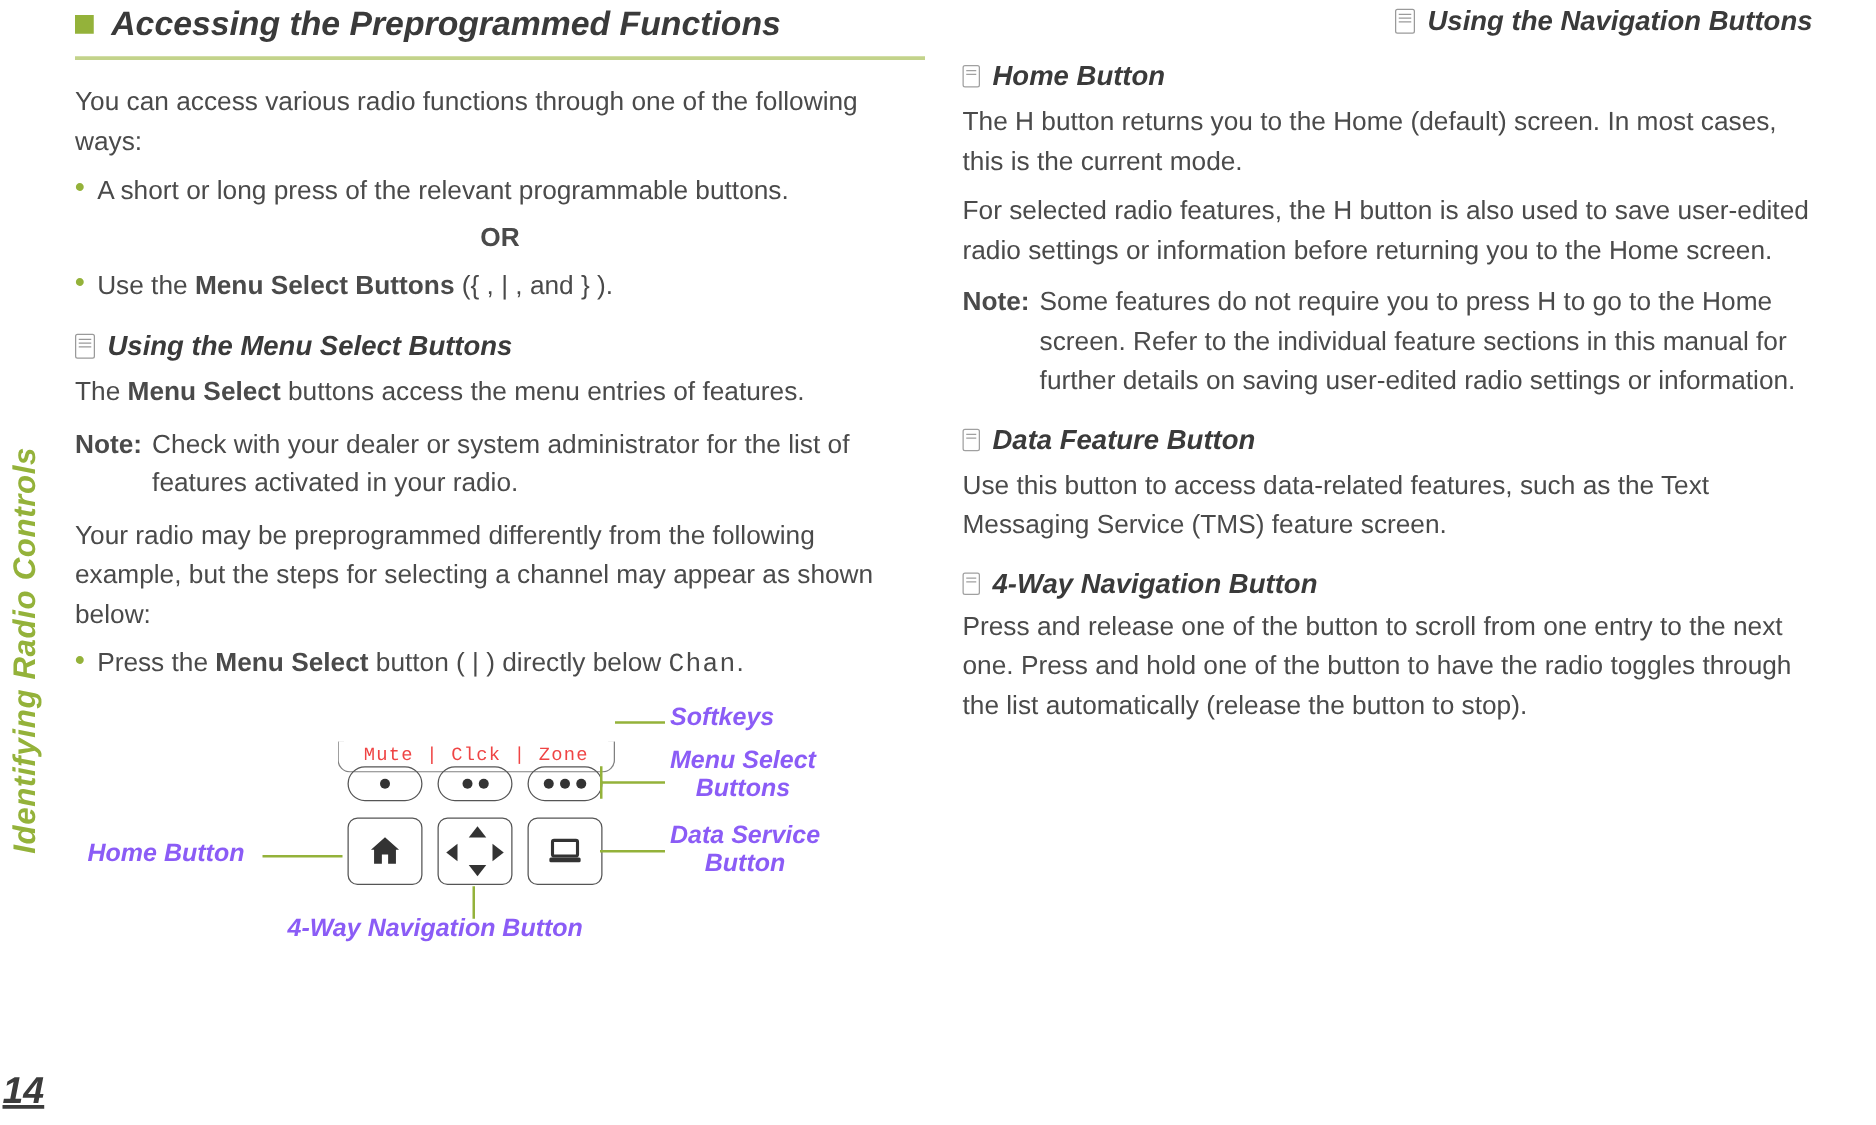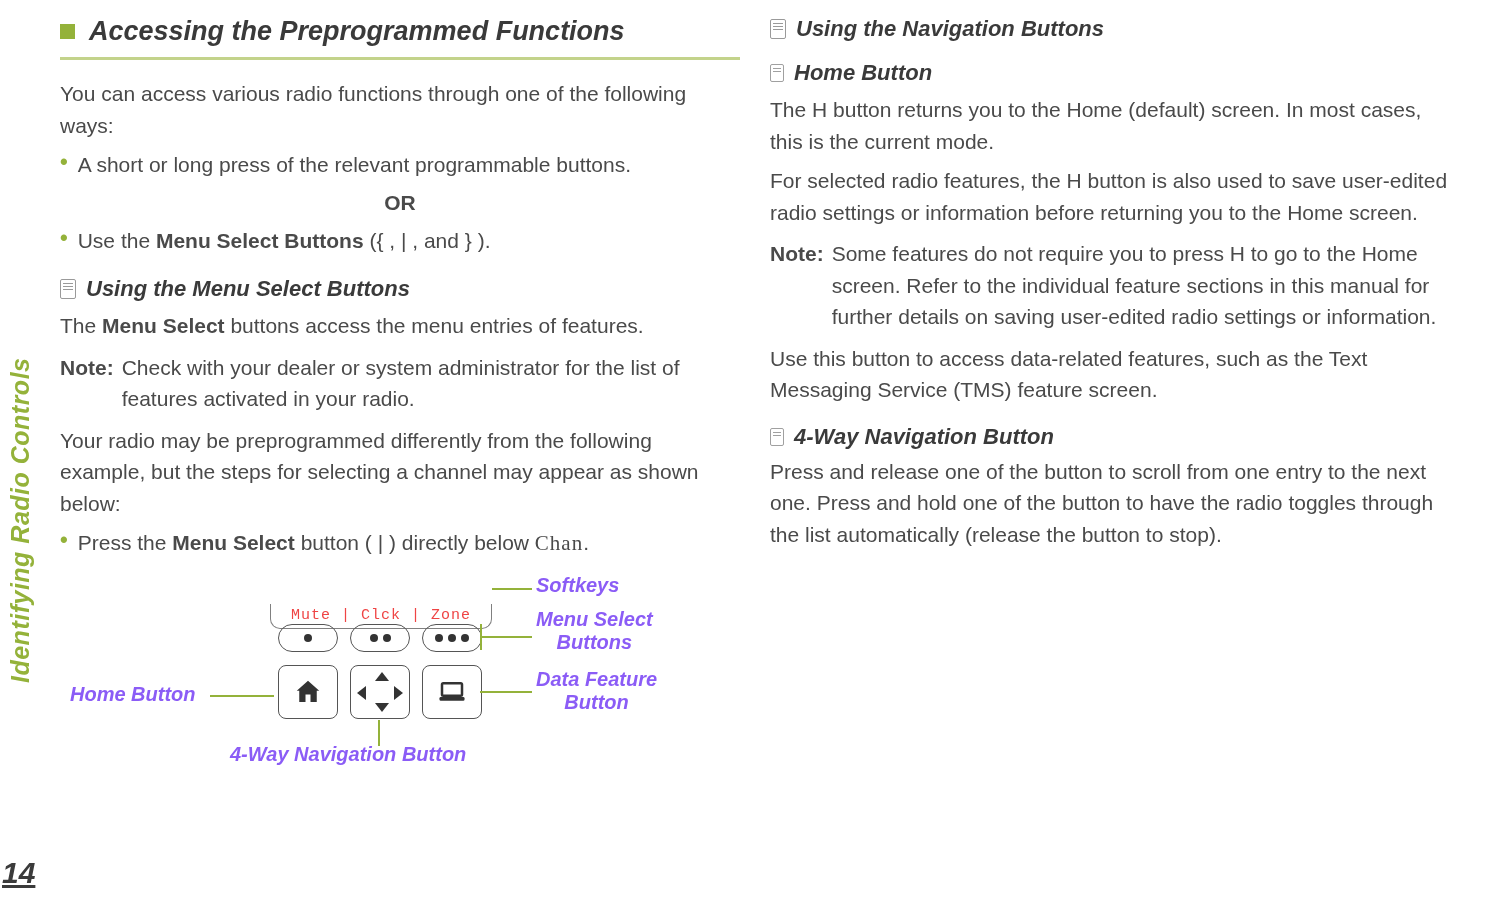--- a/index.html
+++ b/index.html
@@ -37,21 +37,21 @@
     left: 2px;
     bottom: 10px;
     font-size: 30px;
     font-weight: bold;
     font-style: italic;
     color: #3b3b3b;
     text-decoration: underline;
   }
   .col {
     position: absolute;
-    top: 12px;
+    top: 0;
     width: 680px;
   }
   .col.left { left: 60px; }
   .col.right { left: 770px; }
 
   
   .h1-wrap {
     display: flex;
     align-items: center;
     gap: 14px;
@@ -84,21 +84,21 @@
   .h3-ico::before { content:""; position:absolute; left:2px; top:3px; right:2px; height:1px; background:#a0a0a0; box-shadow:0 3px 0 #a0a0a0; }
   .h3 { font-size: 22px; font-weight: bold; font-style: italic; color:#3a3a3a; }
 
   
   p, .para { font-size: 21px; line-height: 1.5; color:#4a4a4a; margin: 8px 0; }
   .bold { font-weight: bold; }
   .bullet-row { display:flex; gap:10px; margin:8px 0; font-size:21px; line-height:1.5; }
   .dot { color:#94b23a; font-size:22px; line-height:1.2; font-weight:bold; flex:0 0 auto; }
   .or-line { text-align:center; font-weight:bold; font-size:21px; margin:10px 0; }
   .key { font-family: Verdana, sans-serif; }
-  .mono { font-family: Liberation Serif, serif; letter-spacing:1px;text-align:right; }
+  .mono { font-family: Liberation Mono, monospace; letter-spacing:1px;text-align:right; }
   .note-row { display:flex; gap:8px; margin:10px 0; font-size:21px; line-height:1.5; }
   .note-label { font-weight:bold; flex:0 0 auto; }
   .note-body { flex:1 1 auto; }
 
   
   .diagram {
     position: relative;
     width: 640px;
     height: 215px;
     margin-top: 6px;
@@ -221,37 +221,37 @@
             </svg>
         </div>
       </div>
 
       <div class="lbl" style="left:476px; top:6px;">Softkeys</div>
       <div class="lbl" style="left:476px; top:40px; text-align:center;">
         <div>Menu Select</div>
         <div style="text-align:center;">Buttons</div>
       </div>
       <div class="lbl" style="left:476px; top:100px;">
-        <div>Data Feature</div>
+        <div>Data Service</div>
         <div style="text-align:center;">Button</div>
       </div>
       <div class="lbl" style="left:10px; top:115px;">Home Button</div>
       <div class="lbl" style="left:170px; top:175px;">4-Way Navigation Button</div>
 
       <div class="ln" style="left:432px; top:20px; width:40px; height:2px;"></div>
       <div class="ln" style="left:420px; top:68px; width:52px; height:2px;"></div>
       <div class="ln" style="left:420px; top:56px; width:2px; height:26px;"></div>
       <div class="ln" style="left:420px; top:123px; width:52px; height:2px;"></div>
       <div class="ln" style="left:150px; top:127px; width:64px; height:2px;"></div>
       <div class="ln" style="left:318px; top:152px; width:2px; height:26px;"></div>
     </div>
   </div>
 
   <div class="col right">
-    <div class="h2-wrap" style="margin-top:4px;">
+    <div class="h2-wrap" style="margin-top:4px;justify-content:flex-end;">
       <div class="h2-ico"></div>
       <div class="h2">Using the Navigation Buttons</div>
     </div>
 
     <div class="h3-wrap">
       <div class="h3-ico"></div>
       <div class="h3">Home Button</div>
     </div>
     <p>
       <span>The </span><span class="key">H</span><span> button returns you to the Home (default) screen. In most cases, this is the current mode.</span>
@@ -259,20 +259,24 @@
     <p>
       <span>For selected radio features, the </span><span class="key">H</span><span> button is also used to save user-edited radio settings or information before returning you to the Home screen.</span>
     </p>
     <div class="note-row">
       <div class="note-label">Note:</div>
       <div class="note-body">
         <span>Some features do not require you to press </span><span class="key">H</span><span> to go to the Home screen. Refer to the individual feature sections in this manual for further details on saving user-edited radio settings or information.</span>
       </div>
     </div>
 
+    <div class="h3-wrap">
+      <div class="h3-ico"></div>
+      <div class="h3">Data Feature Button</div>
+    </div>
     <p>Use this button to access data-related features, such as the Text Messaging Service (TMS) feature screen.</p>
 
     <div class="h3-wrap">
       <div class="h3-ico"></div>
       <div class="h3">4-Way Navigation Button</div>
     </div>
     <p style="margin-top:2px;">Press and release one of the button to scroll from one entry to the next one. Press and hold one of the button to have the radio toggles through the list automatically (release the button to stop).</p>
   </div>
 
 </div>

